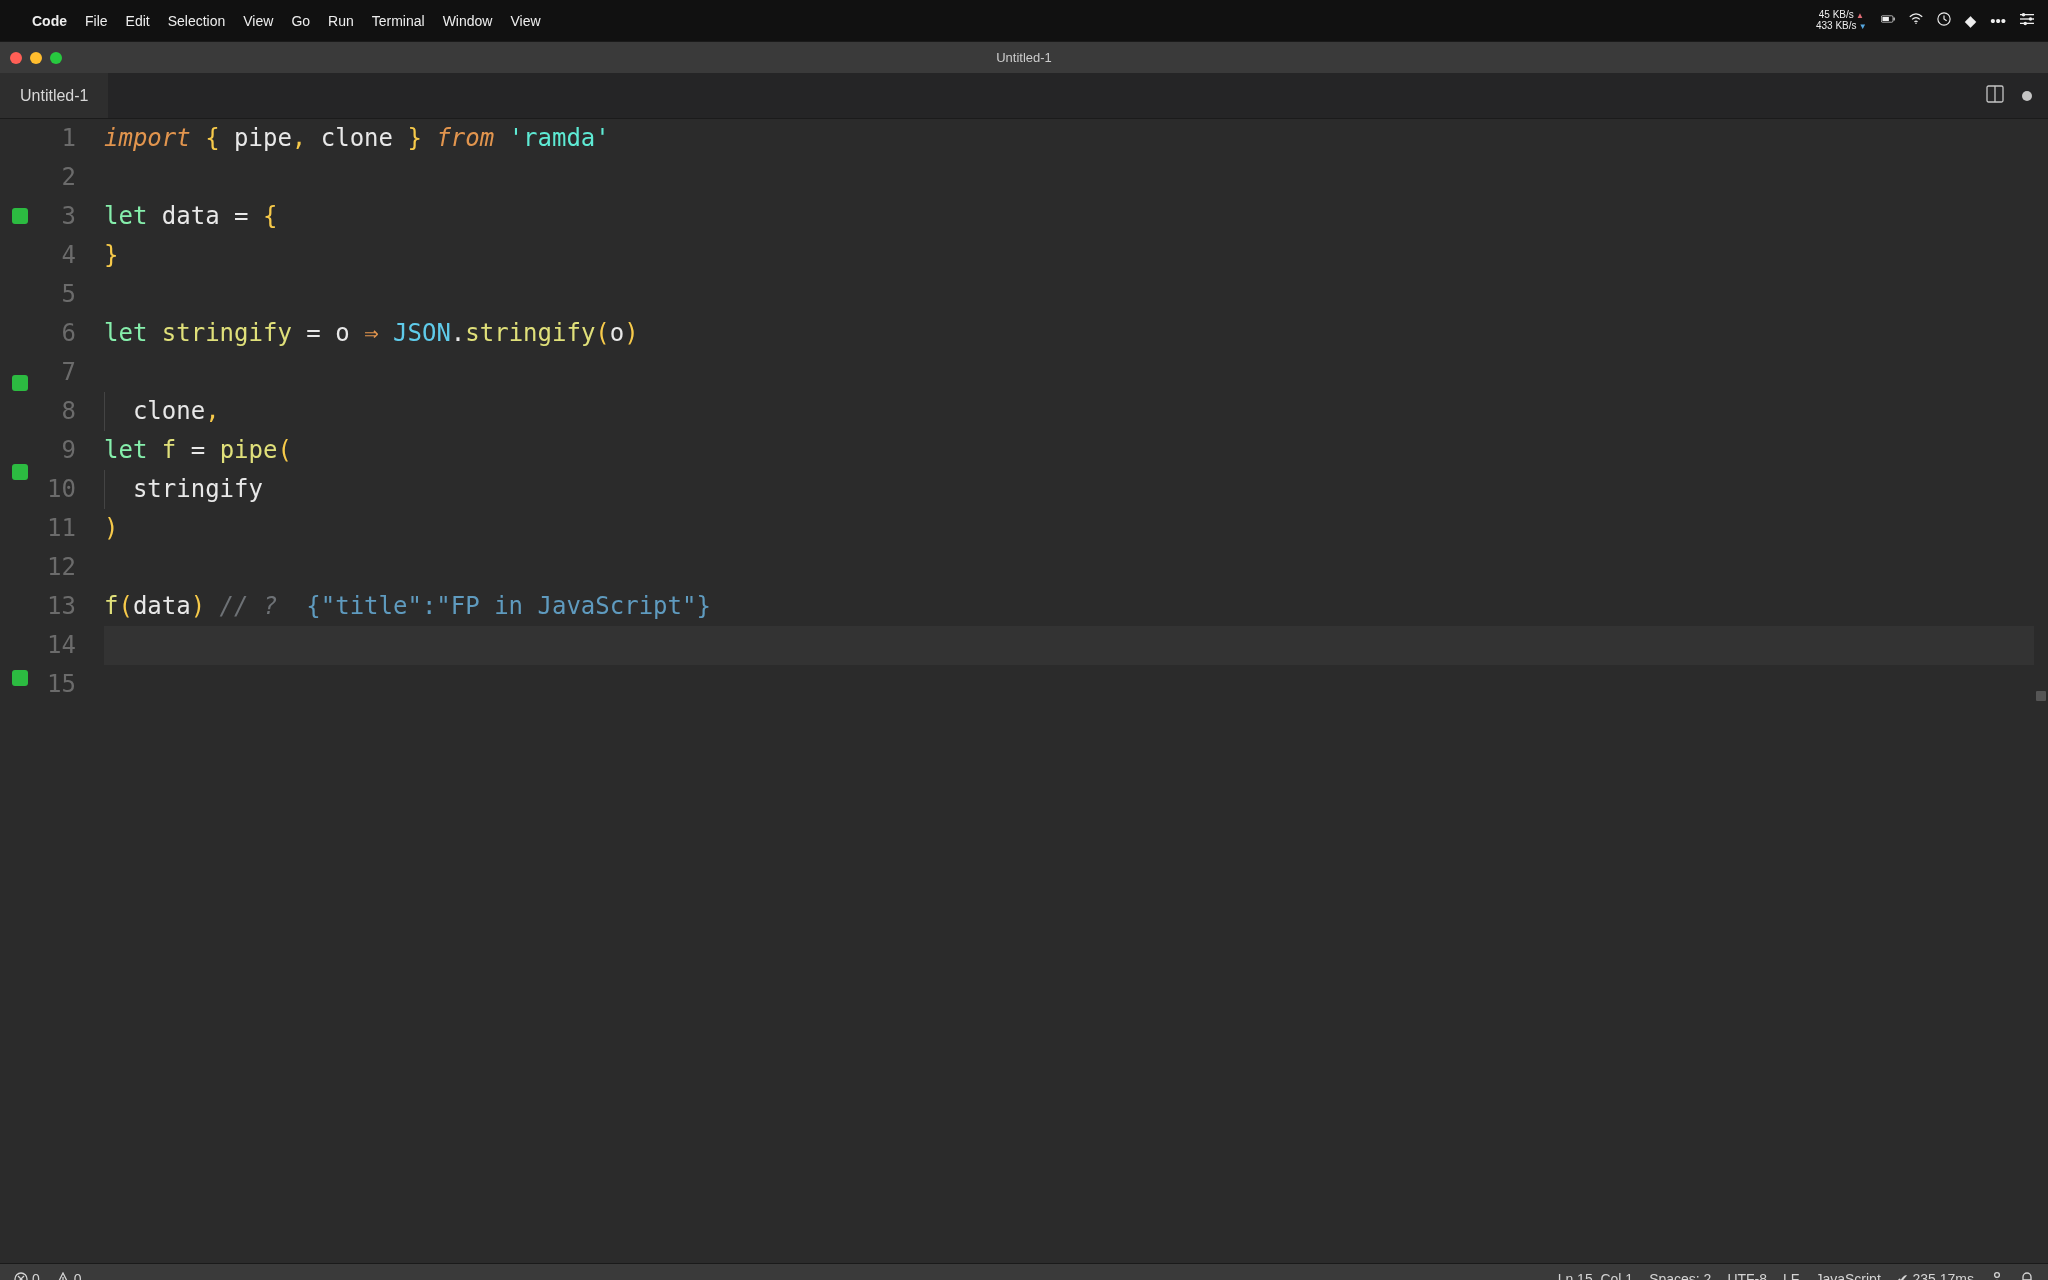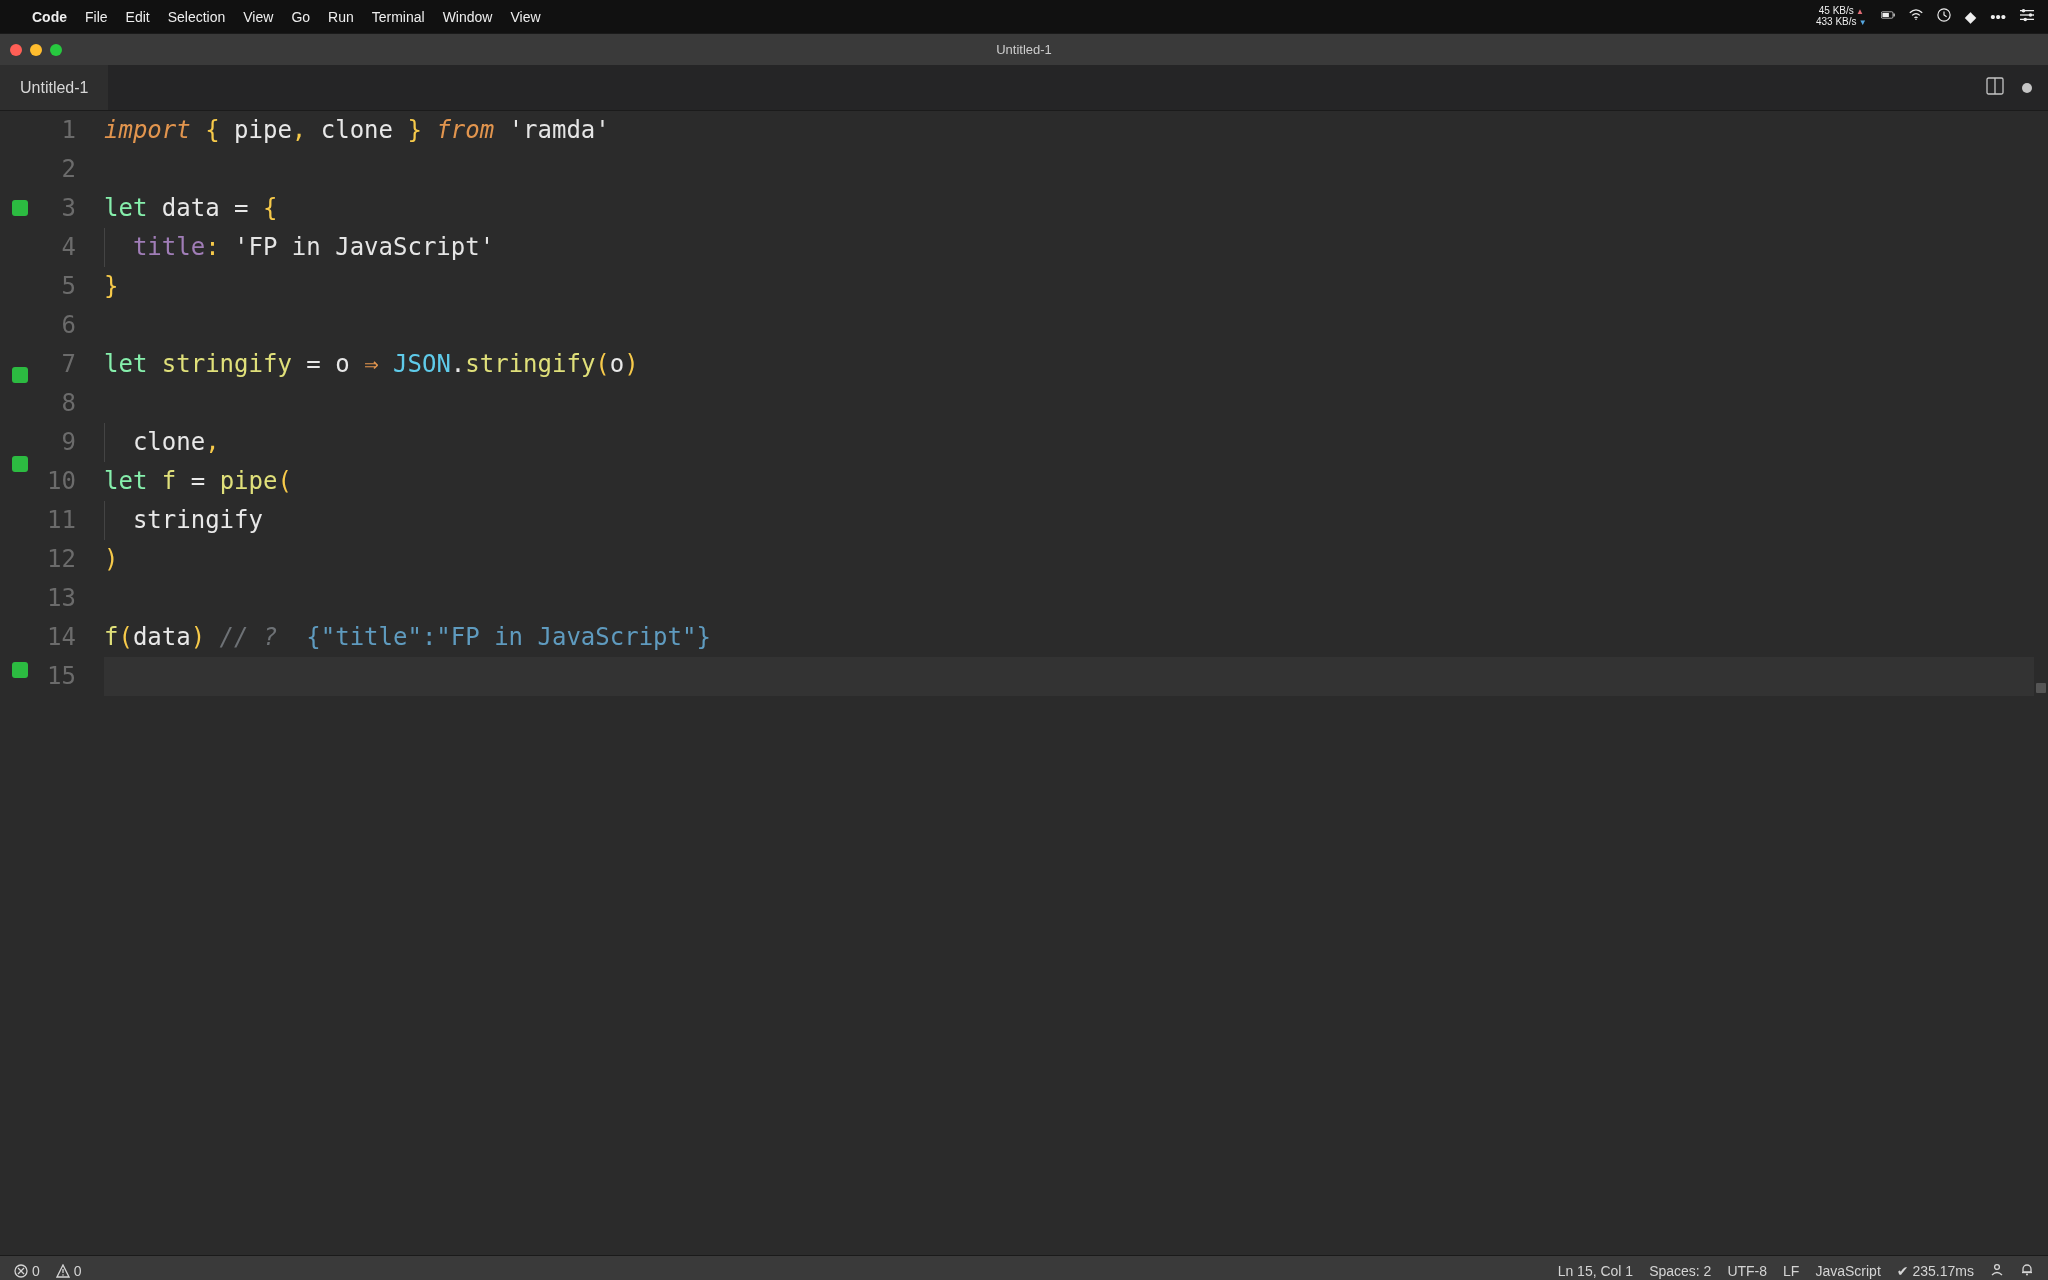--- a/index.html
+++ b/index.html
@@ -5,21 +5,21 @@
 * { margin: 0; padding: 0; box-sizing: border-box; }
 html, body { width: 100%; height: 100%; }
 body {
   font-family: -apple-system, "Helvetica Neue", Arial, sans-serif;
   background: #1e1e1e;
   color: #ccc;
   overflow: hidden;
 }
 
 .menubar {
-  height: 33px;
+  height: 41px;
   background: #111;
   display: flex;
   align-items: center;
   padding: 0 14px;
   font-size: 14px;
   color: #eee;
   justify-content: space-between;
 }
 .menubar-left { display: flex; align-items: center; gap: 18px; }
 .menubar-left .apple { font-size: 16px; }
@@ -101,21 +101,21 @@
   margin-right: -1px;
 }
 
 .kw   { color: #e2954e; font-style: italic; }
 .kw2  { color: #86efac; }
 .pun  { color: #f7ca4a; }
 .punw { color: #e8e8e8; }
 .ident{ color: #e8e8e8; }
 .fn   { color: #e0e07a; }
 .type { color: #5fcbea; }
-.str  { color: #e5e5e5; }
+.str  { color: #5eead4; }
 .prop { color: #a07db7; }
 .cmt  { color: #6e7276; font-style: italic; }
 .cmtv { color: #5f9bbf; }
 .arrow{ color:#e2954e; }
 
 .ruler {
   position:absolute; right:0; top:0; width:14px; height:100%;
   background:#2b2b2b;
 }
 .ruler .mark { position:absolute; right:2px; width:10px; height:10px; background:#555; border-radius:1px; }
@@ -250,21 +250,20 @@
       <div class="row">11</div>
       <div class="row">12</div>
       <div class="row">13</div>
       <div class="row">14</div>
       <div class="row">15</div>
     </div>
   <div class="code" id="code">
       <div class="row"><span class="kw">import</span><span class="punw"> </span><span class="pun">{</span><span class="punw"> </span><span class="ident">pipe</span><span class="pun">,</span><span class="punw"> </span><span class="ident">clone</span><span class="punw"> </span><span class="pun">}</span><span class="punw"> </span><span class="kw">from</span><span class="punw"> </span><span class="str">'ramda'</span></div>
       <div class="row"></div>
       <div class="row"><span class="kw2">let</span><span class="punw"> </span><span class="ident">data</span><span class="punw"> = </span><span class="pun">{</span></div>
-      <div class="row"><span class="indent-guide"></span>  <span class="prop">title</span><span class="pun">:</span><span class="punw"> </span><span class="str">'FP in JavaScript'</span></div>
       <div class="row"><span class="pun">}</span></div>
       <div class="row"></div>
       <div class="row"><span class="kw2">let</span><span class="punw"> </span><span class="fn">stringify</span><span class="punw"> = </span><span class="ident">o</span><span class="punw"> </span><span class="arrow">⇒</span><span class="punw"> </span><span class="type">JSON</span><span class="punw">.</span><span class="fn">stringify</span><span class="pun">(</span><span class="ident">o</span><span class="pun">)</span></div>
       <div class="row"></div>
       <div class="row"><span class="indent-guide"></span>  <span class="ident">clone</span><span class="pun">,</span></div>
       <div class="row"><span class="kw2">let</span><span class="punw"> </span><span class="fn">f</span><span class="punw"> = </span><span class="fn">pipe</span><span class="pun">(</span></div>
       <div class="row"><span class="indent-guide"></span>  <span class="ident">stringify</span></div>
       <div class="row"><span class="pun">)</span></div>
       <div class="row"></div>
       <div class="row"><span class="fn">f</span><span class="pun">(</span><span class="ident">data</span><span class="pun">)</span><span class="punw"> </span><span class="cmt">// ?  </span><span class="cmtv">{"title":"FP in JavaScript"}</span></div>

